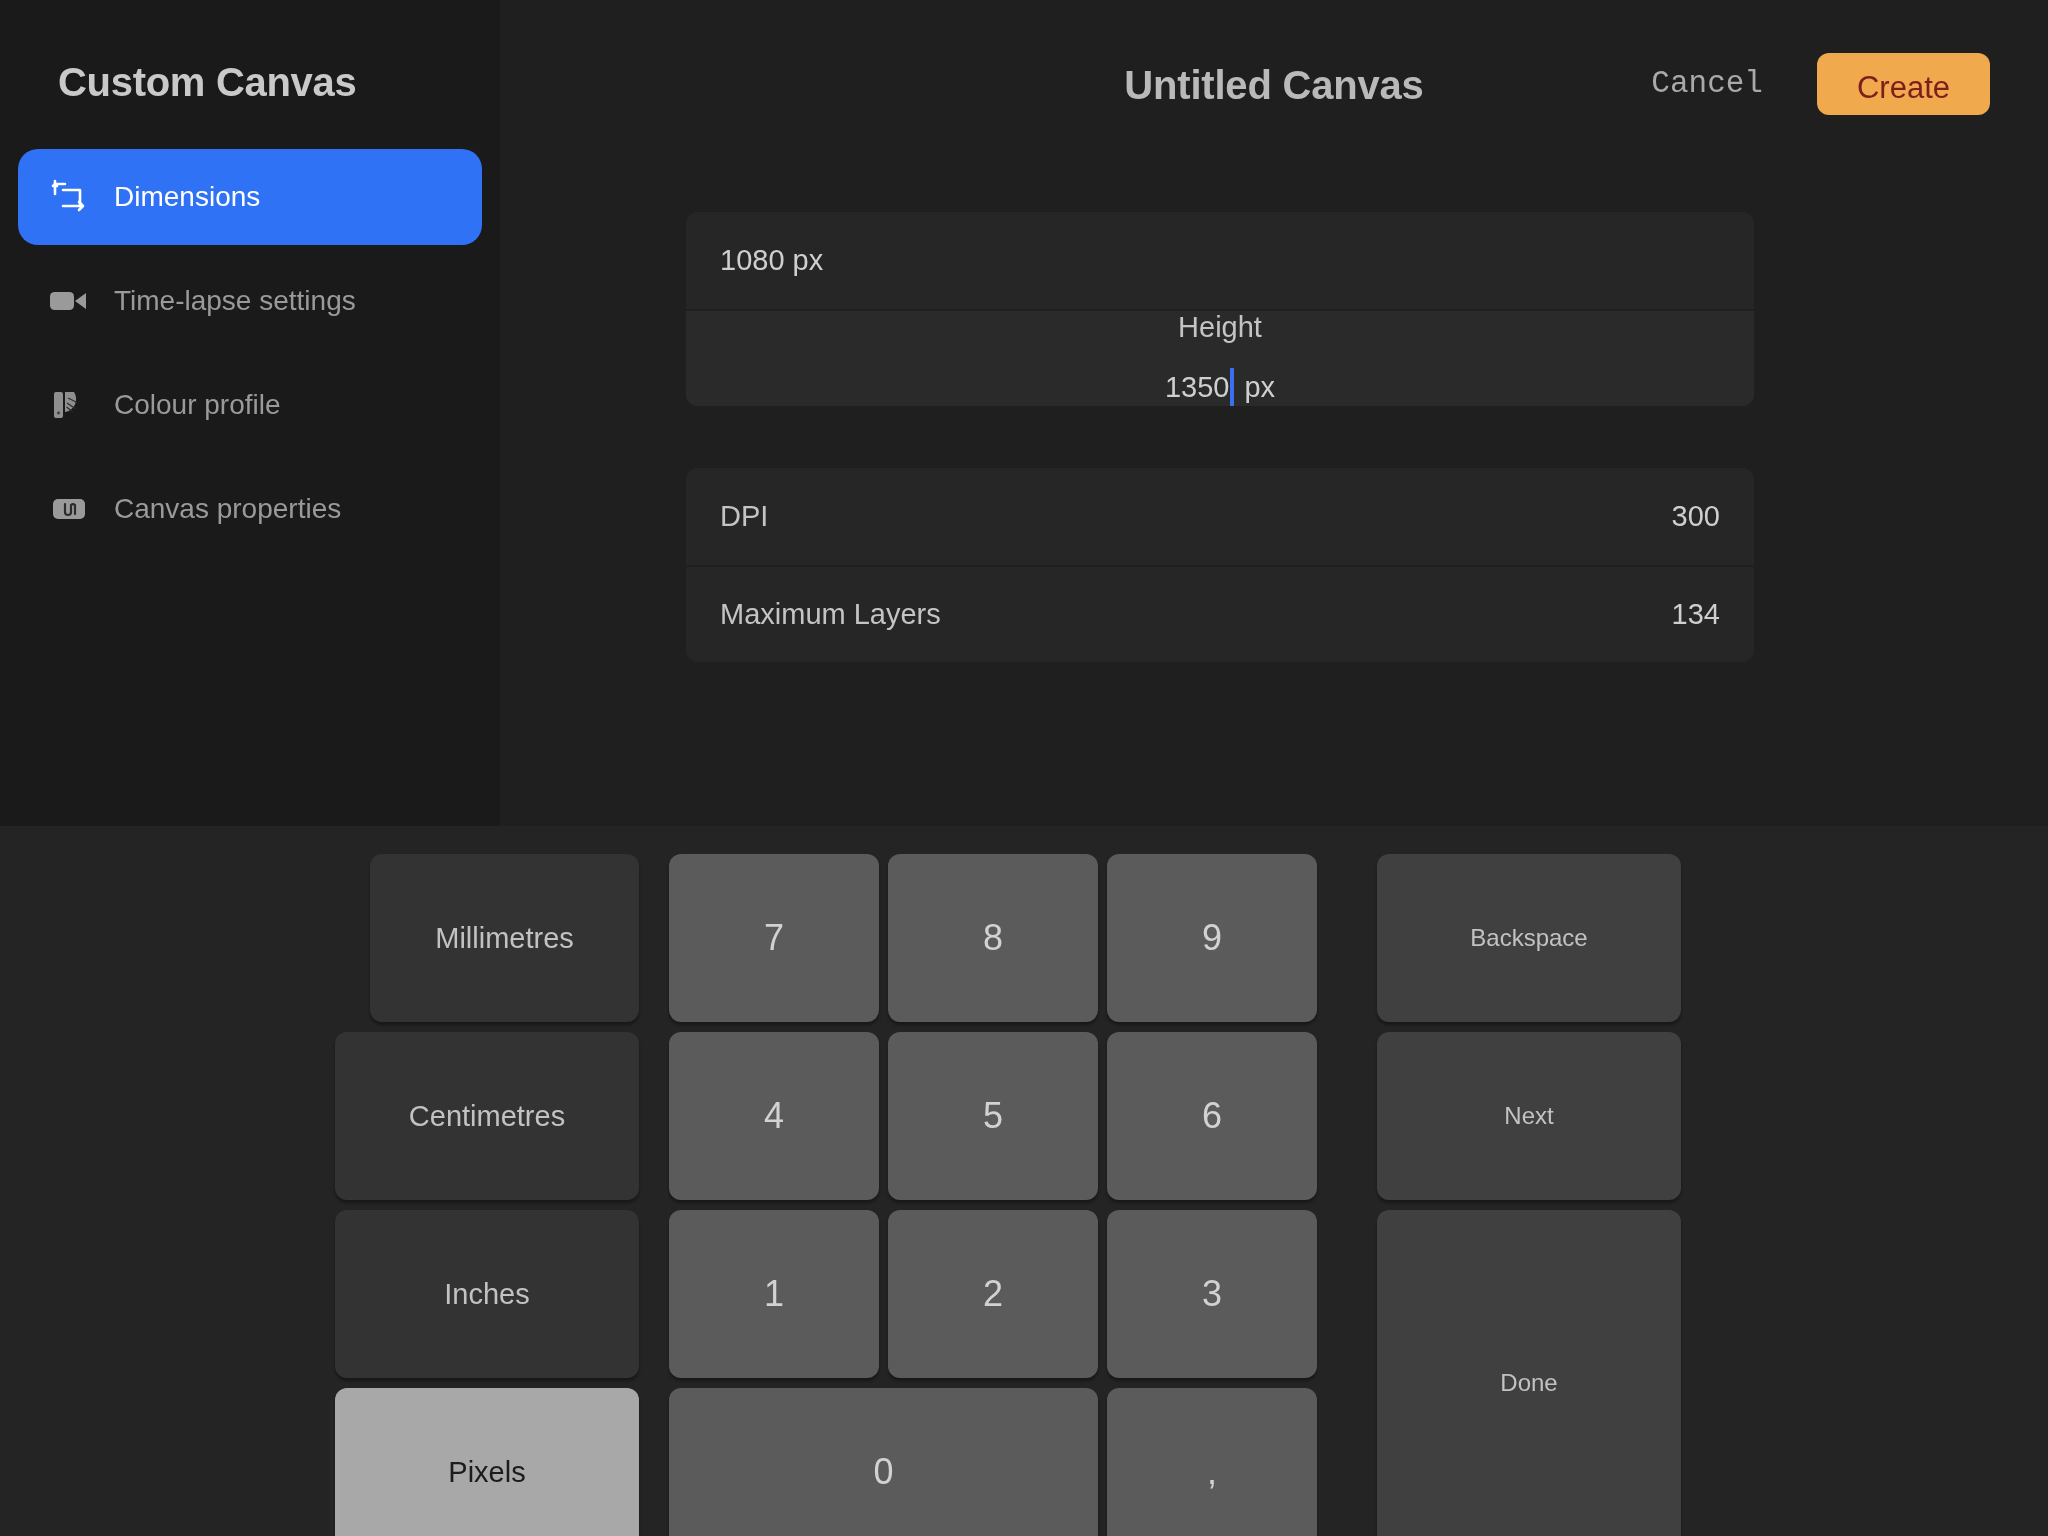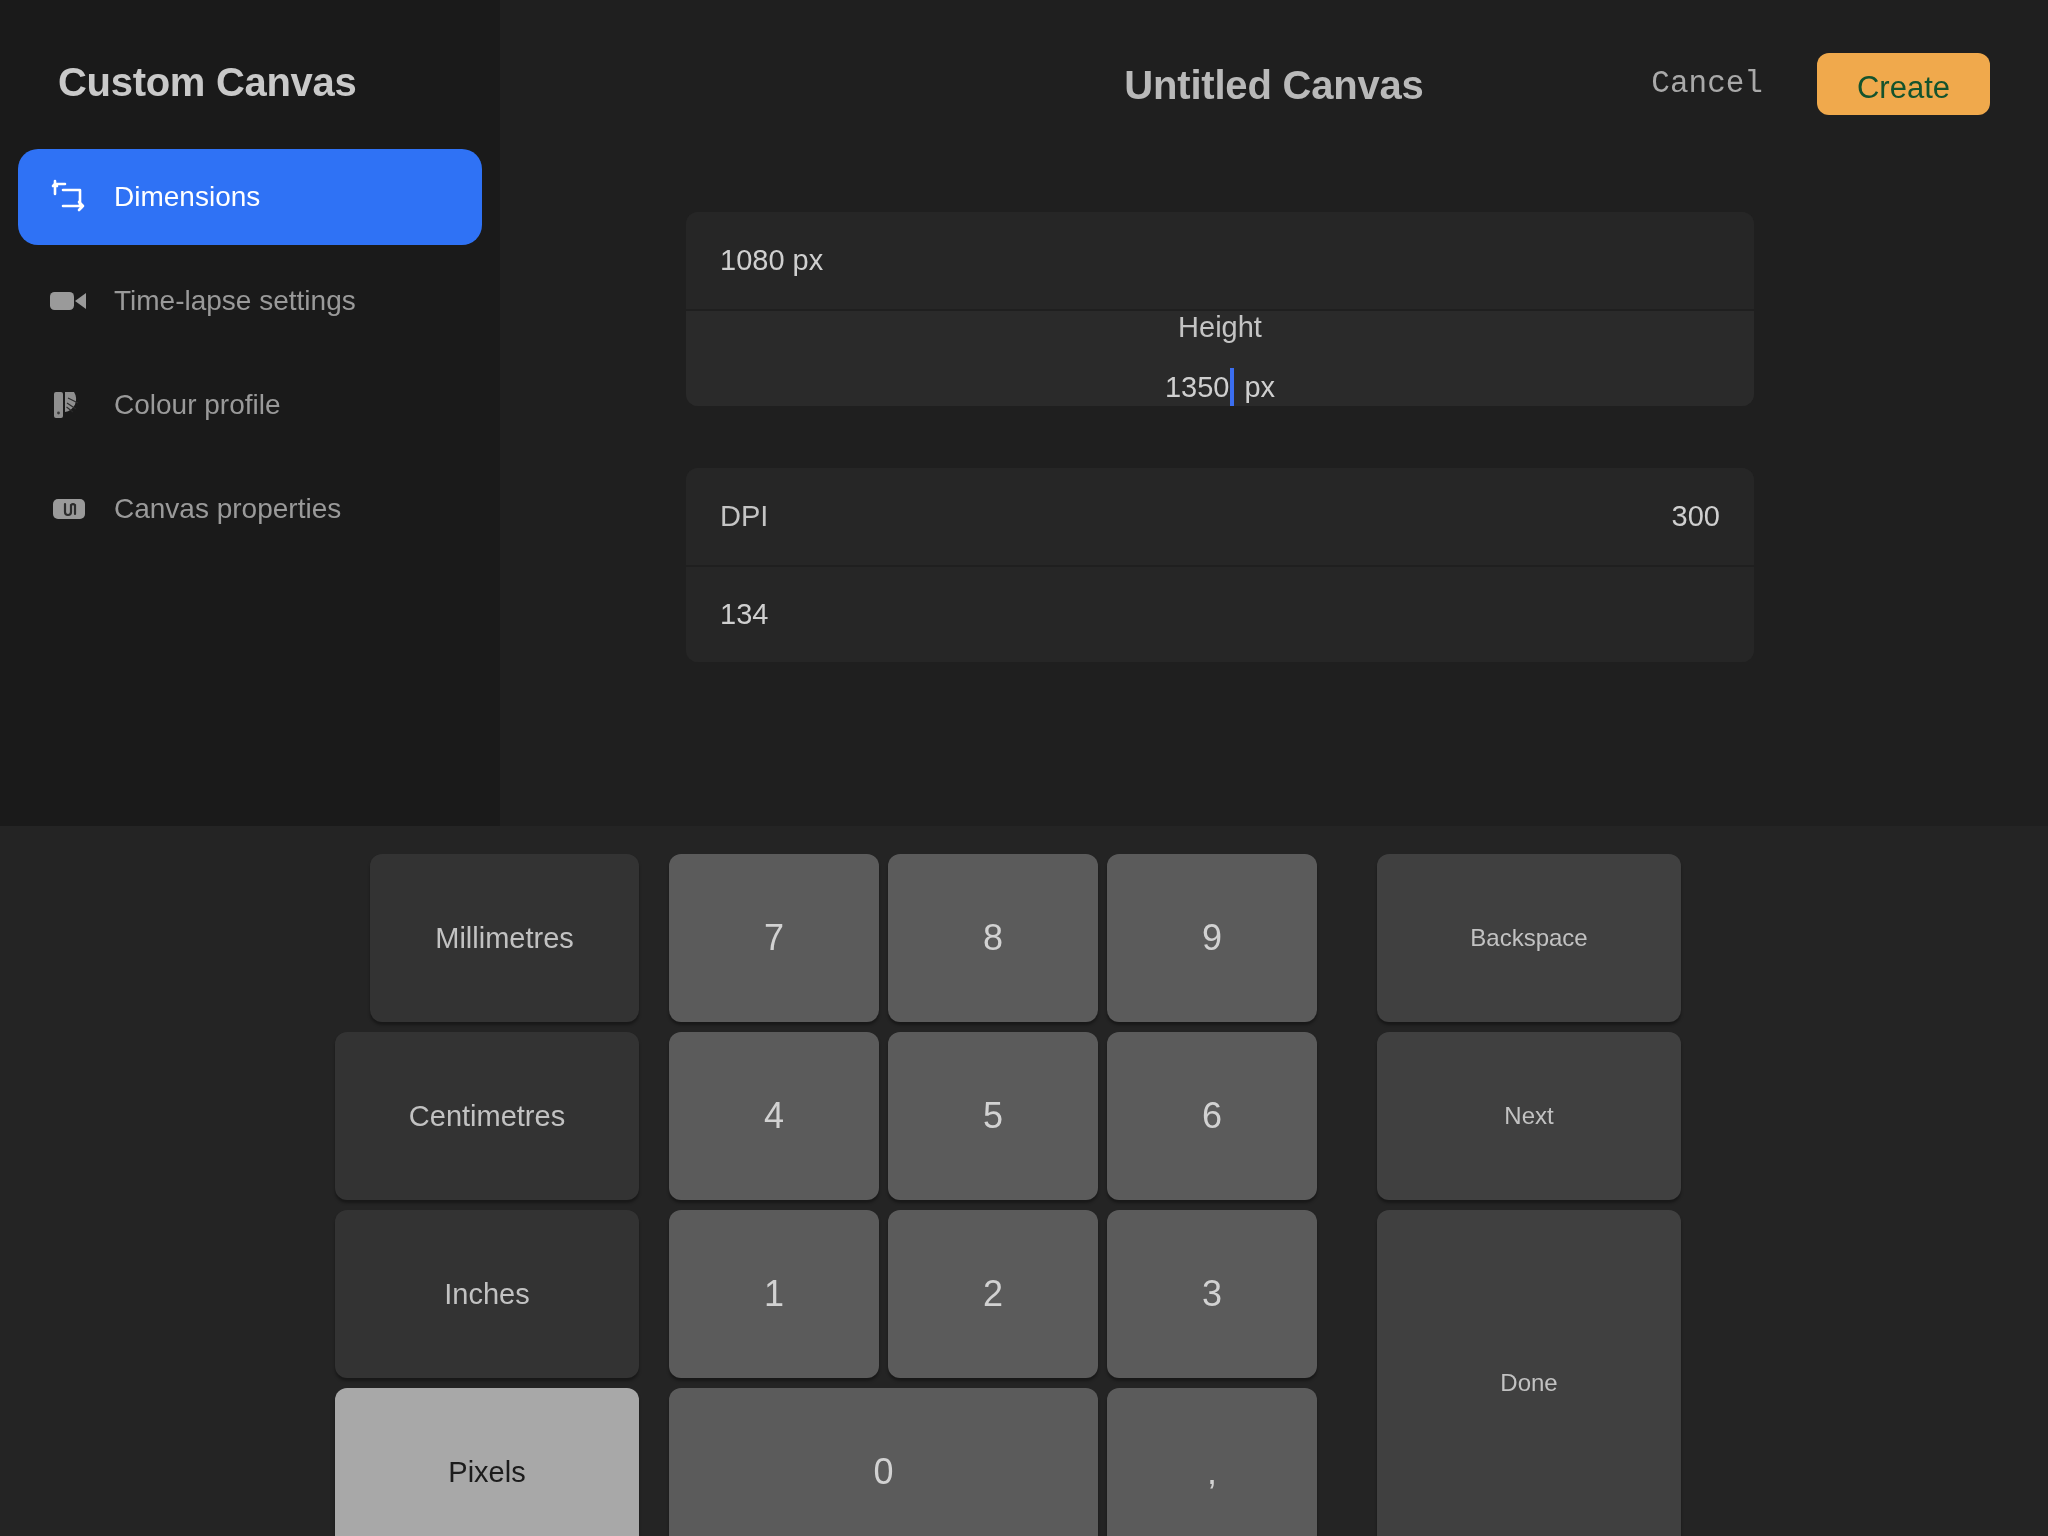--- a/index.html
+++ b/index.html
@@ -117,21 +117,21 @@
     color: #a9a9a9;
     background: none;
     border: none;
     padding: 14px 22px;
     cursor: pointer;
     font-family: Liberation Mono, monospace;
   }
 
   .btn-create {
     font-size: 31px;
-    color: #14532d;
+    color: #7f1d1d;
     background: #f0a94c;
     border: none;
     border-radius: 12px;
     padding: 0 40px;
     height: 62px;
     line-height: 70px;
     cursor: pointer;
     font-family: inherit;
   }
 
@@ -327,20 +327,21 @@
       </div>
 
       <div class="field-group group-settings">
 
         <div class="field-row">
           <span class="field-label">DPI</span>
           <span class="field-value"><span>300</span></span>
         </div>
 
         <div class="field-row">
+          <span class="field-label">Maximum Layers</span>
           <span class="field-value"><span>134</span></span>
         </div>
 
       </div>
 
     </div>
   </div>
 
   <div class="keypad">
     <div class="kp-grid">

